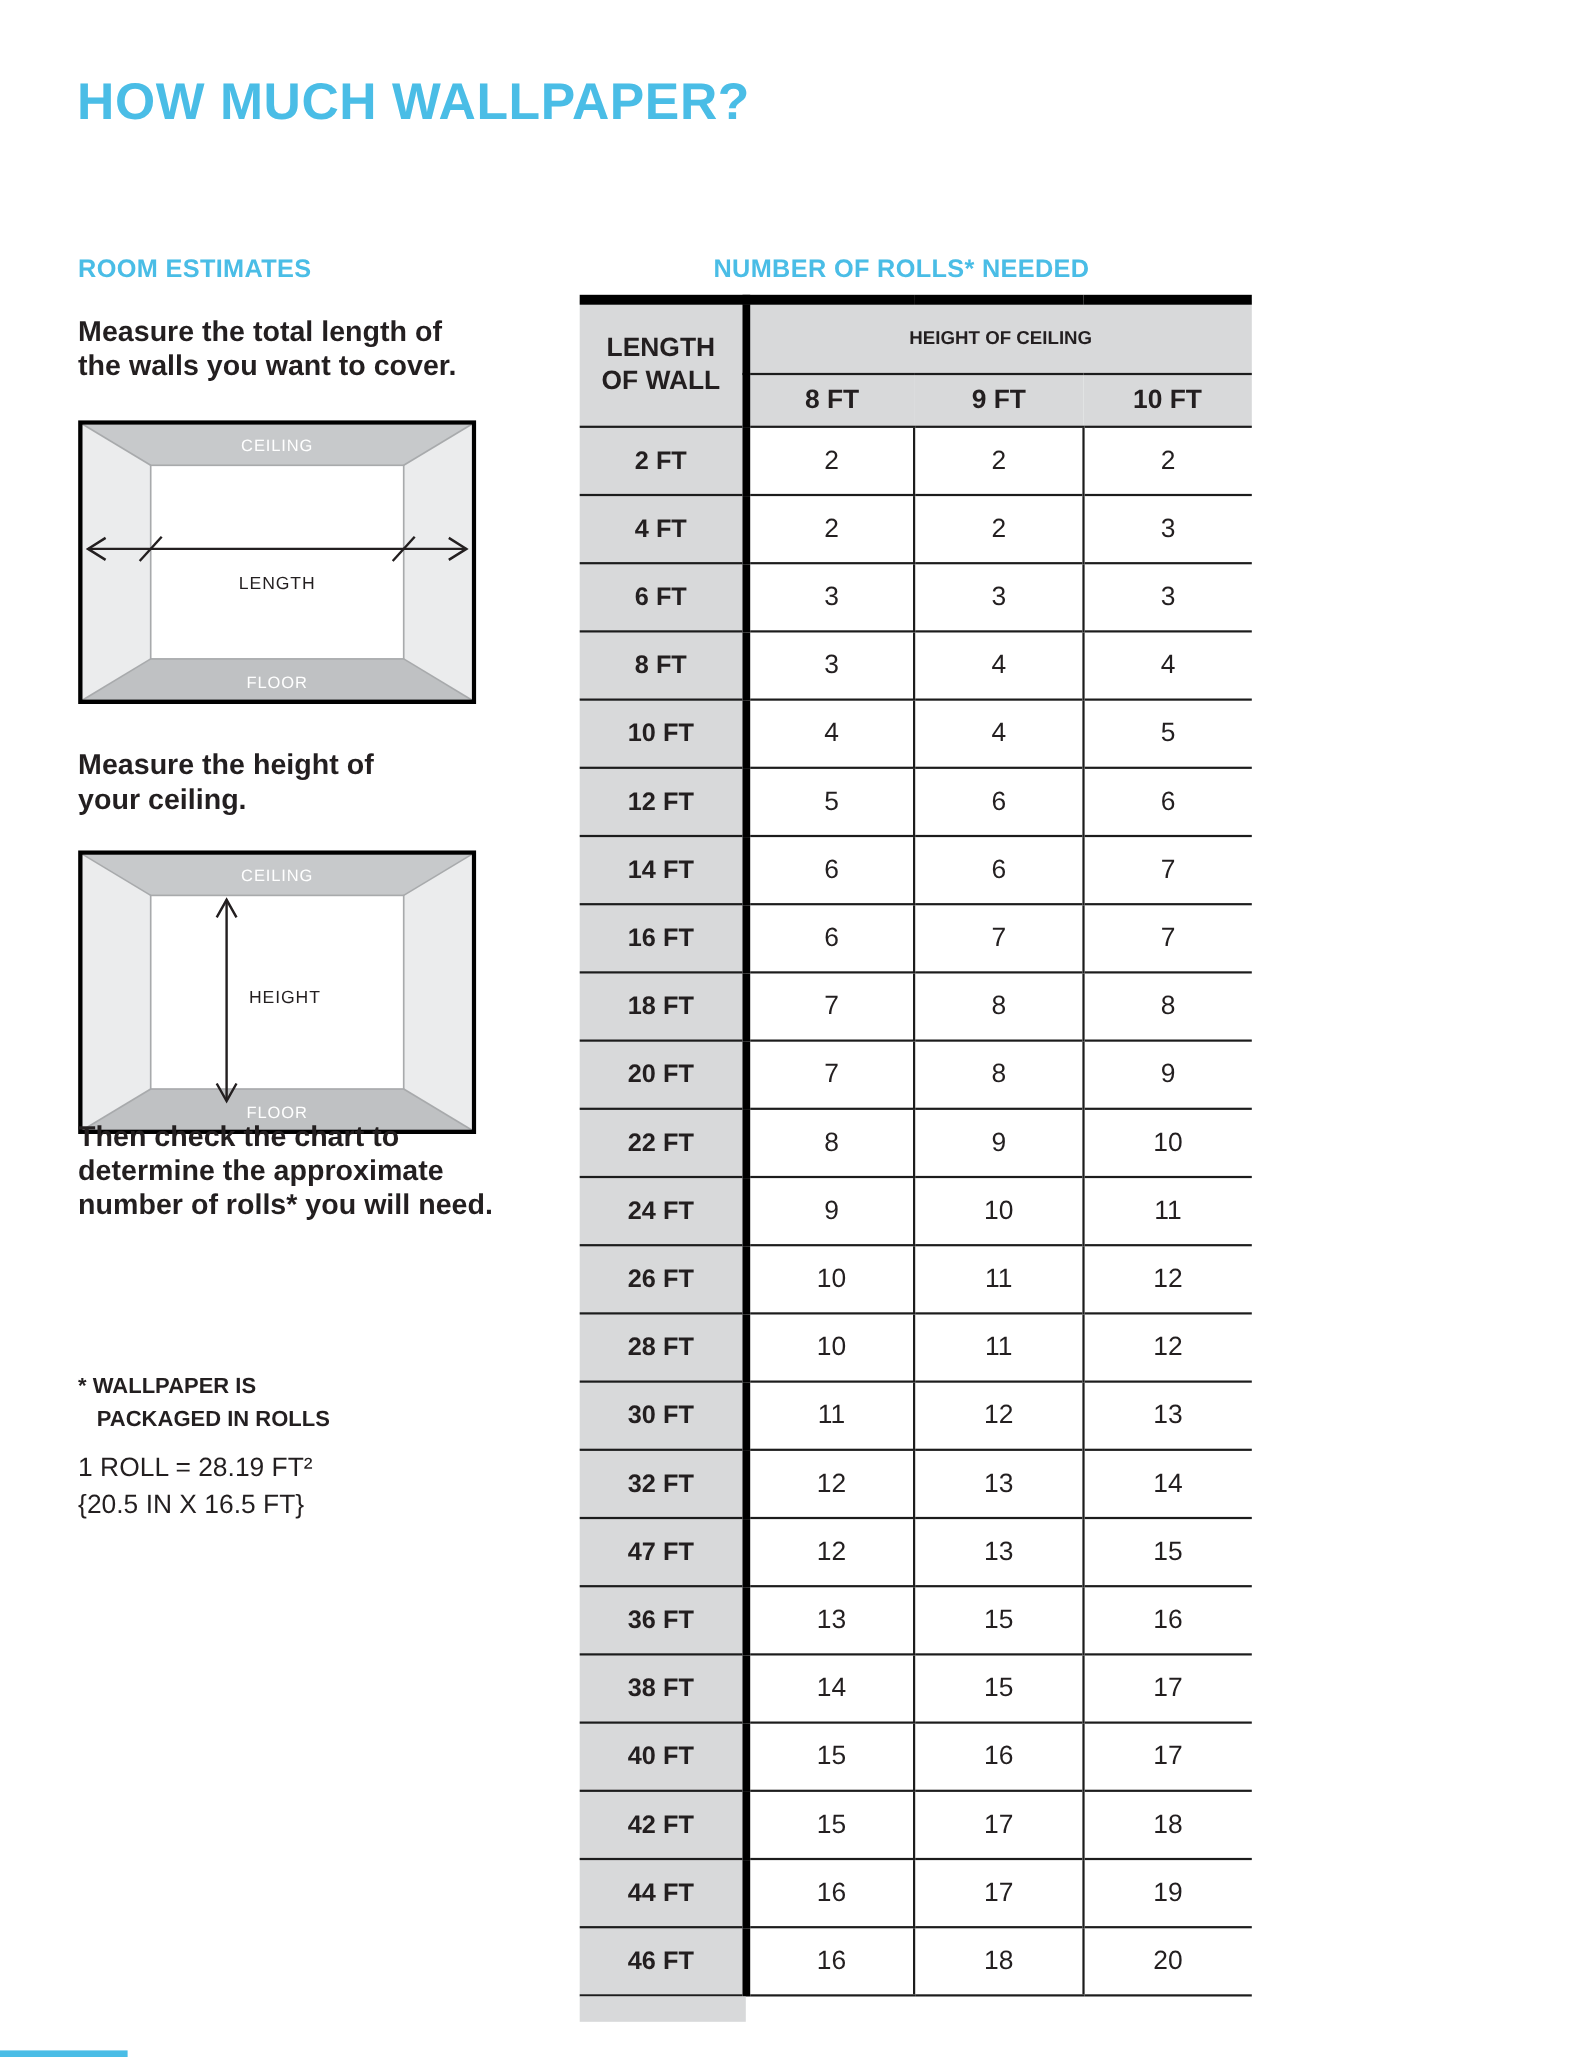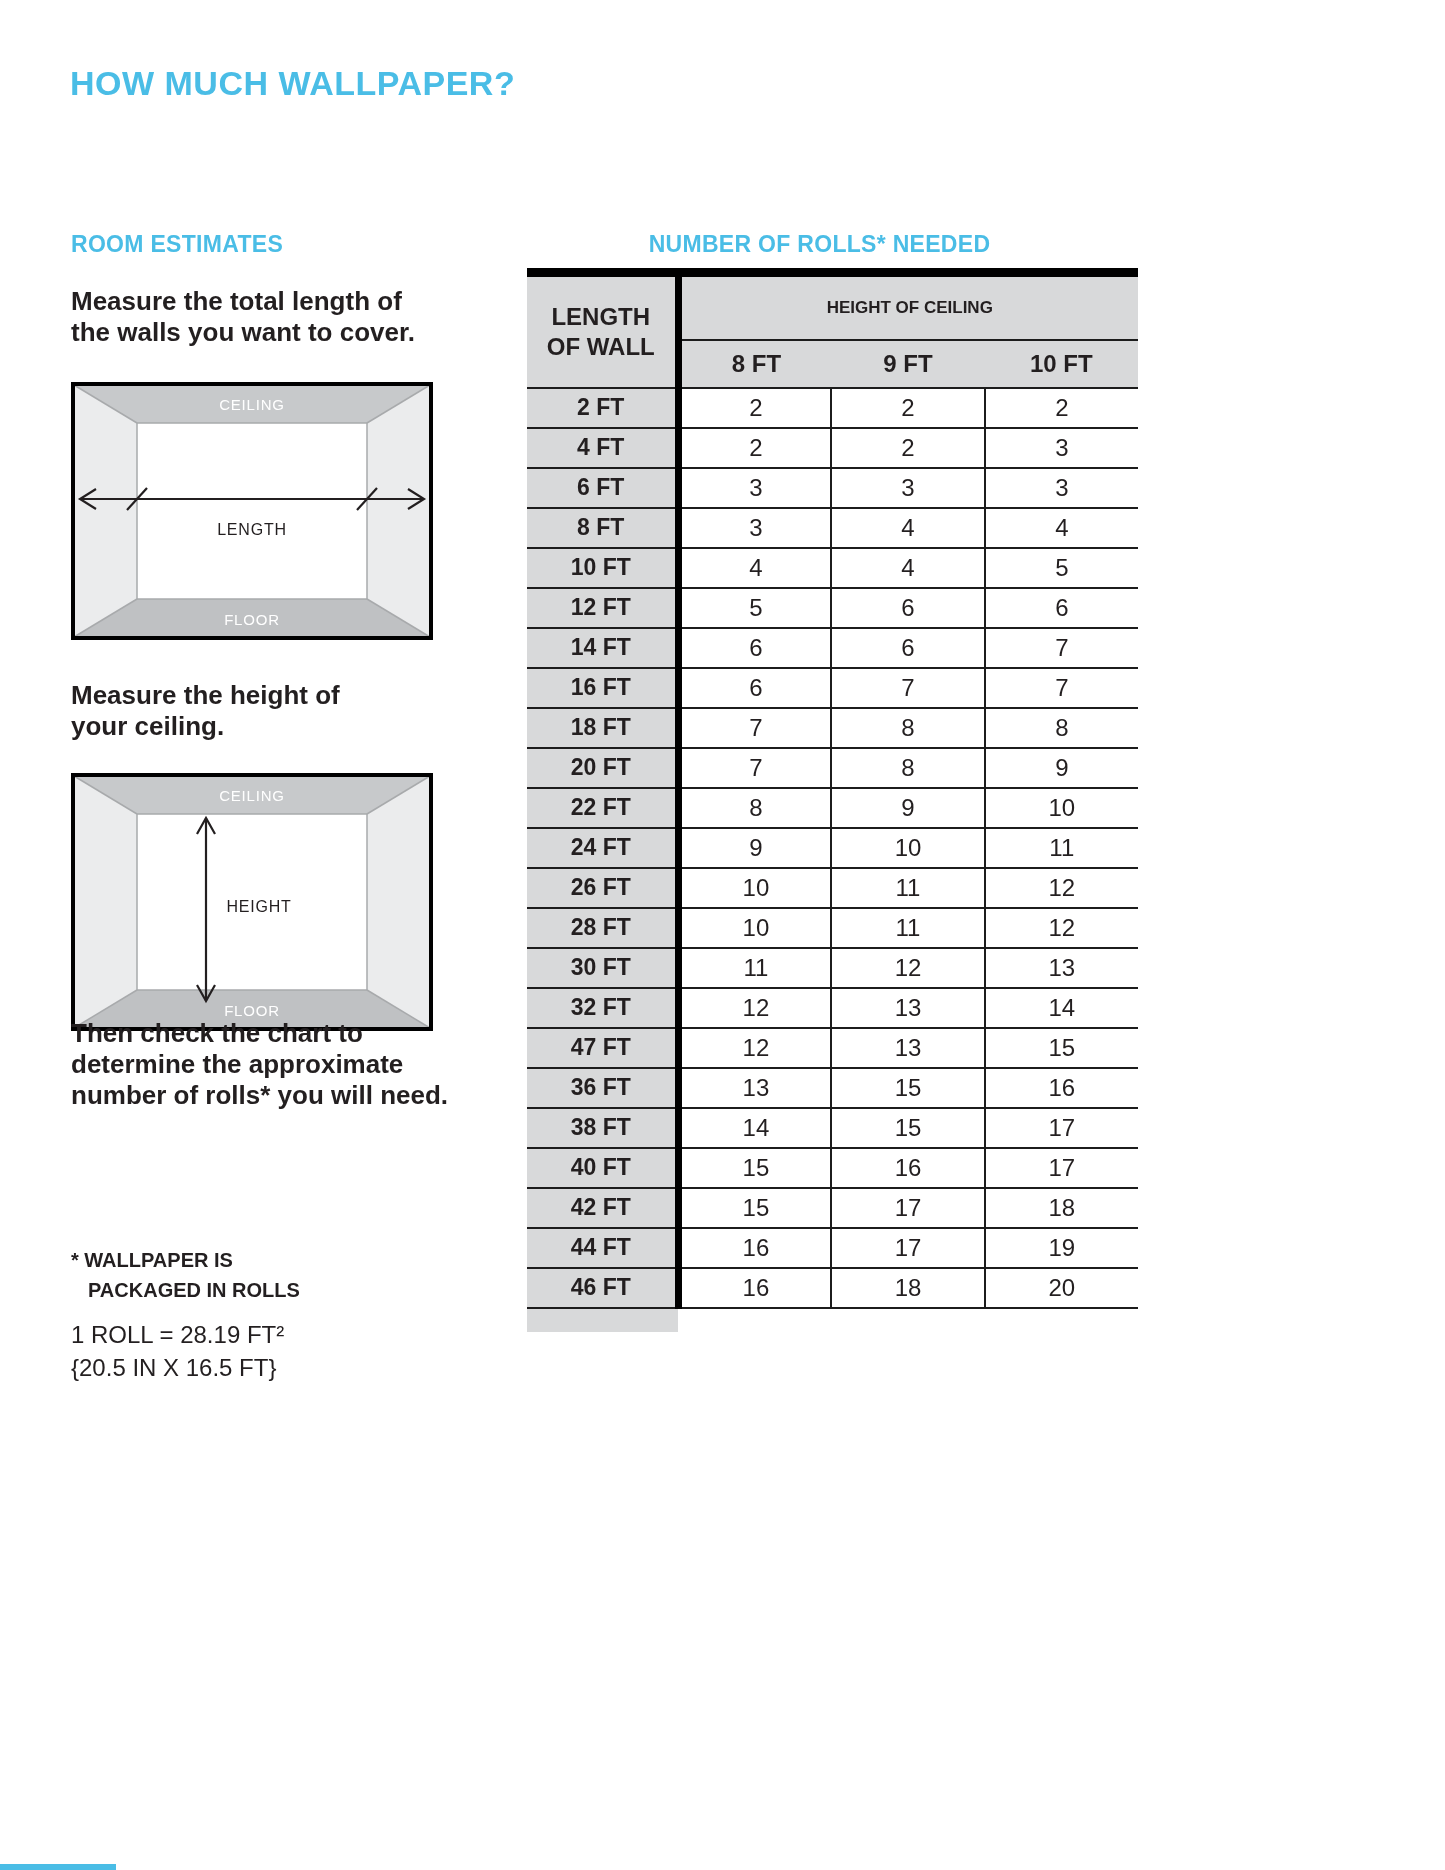--- a/index.html
+++ b/index.html
@@ -3,21 +3,21 @@
 <meta charset="utf-8">
 <style>
   :root { --accent:#4abde6; --gray:#d8d9da; --ink:#231f20; --rule:#1c1c1c; }
   * { margin:0; padding:0; box-sizing:border-box; }
   html, body { background:#ffffff; }
   body {
     width:1445px; height:1870px; position:relative; overflow:hidden;
     font-family:"Liberation Sans","DejaVu Sans",sans-serif; color:var(--ink);
   }
   .abs { position:absolute; }
-  .title { left:70px; top:64px; font-size:34px; font-weight:bold; color:var(--accent); letter-spacing:0.5px; }
+  .title { left:70px; top:64px; font-size:47px; font-weight:bold; color:var(--accent); letter-spacing:0.5px; }
   .section-heading { font-size:23px; font-weight:bold; color:var(--accent); letter-spacing:0.3px; }
   #room-heading { left:71px; top:231px; }
   #table-heading { left:514px; top:231px; width:611px; text-align:center; }
   .para { font-size:26px; line-height:31px; white-space:pre-line;font-weight:bold; }
   #step1 { left:71px; top:286px; }
   #step2 { left:71px; top:680px; }
   #step3 { left:71px; top:1018px; }
   #diagram1 { left:71px; top:382px; }
   #diagram2 { left:71px; top:773px; }
   .room-svg { display:block; }
@@ -27,21 +27,21 @@
   #footnote .indent { margin-left:17px; }
   #roll-info { left:71px; top:1318px; font-size:24px; font-weight:normal; line-height:33px; }
   #table-wrap { left:527px; top:268px; width:611px; }
   .rolls-table { border-collapse:collapse; table-layout:fixed; width:611px; border-top:9px solid #000; }
   .rolls-table th, .rolls-table td { text-align:center; vertical-align:middle; }
   .gray { background:var(--gray); }
   col.len { width:151px; }
   .len-header { font-size:24px; font-weight:bold; white-space:pre-line; line-height:1.25; border-right:7px solid #000; }
   .group-header { font-size:17px; font-weight:bold; height:67px; border-bottom:2px solid var(--rule); }
   .sub-header { font-size:24px; font-weight:bold; height:48px; }
-  .rolls-table tbody tr { height:40px; }
+  .rolls-table tbody tr { height:62px; }
   .rolls-table tbody th { font-size:23px; font-weight:bold; border-right:7px solid #000; }
   .rolls-table tbody th, .rolls-table tbody td { border-top:2px solid var(--rule); }
   .rolls-table tbody tr:last-child th, .rolls-table tbody tr:last-child td { border-bottom:2px solid var(--rule); }
   .rolls-table tbody td { font-size:24px; }
   .rolls-table tbody td + td { border-left:2px solid var(--rule); }
   .label-tail { width:151px; height:23px; background:var(--gray); }
   .bottom-accent { left:0; bottom:0; width:116px; height:6px; background:var(--accent); }
 </style>
 </head>
 <body>

